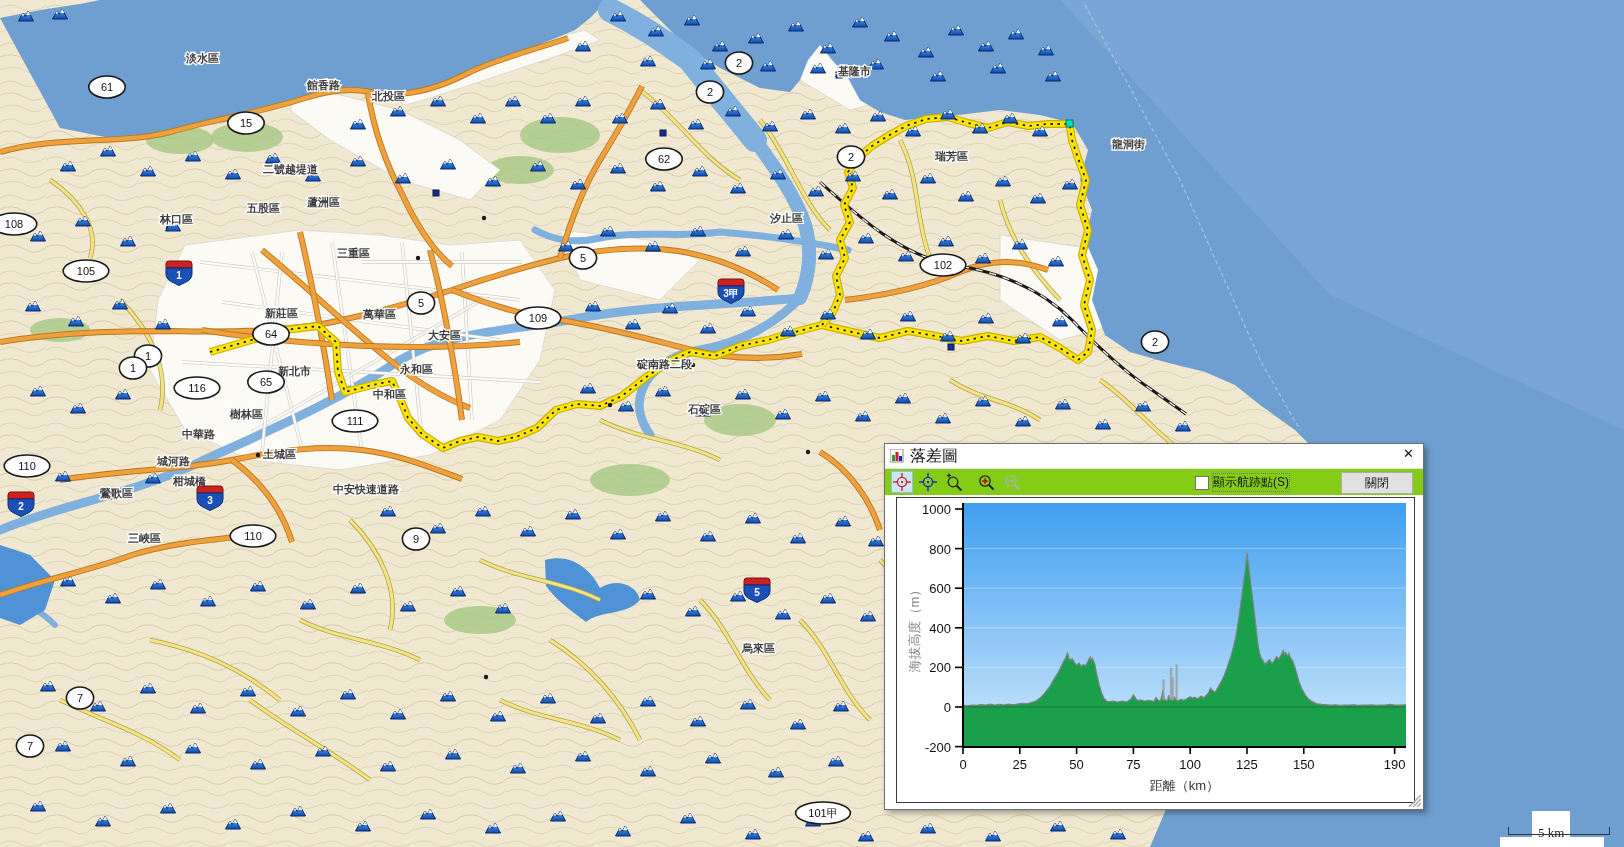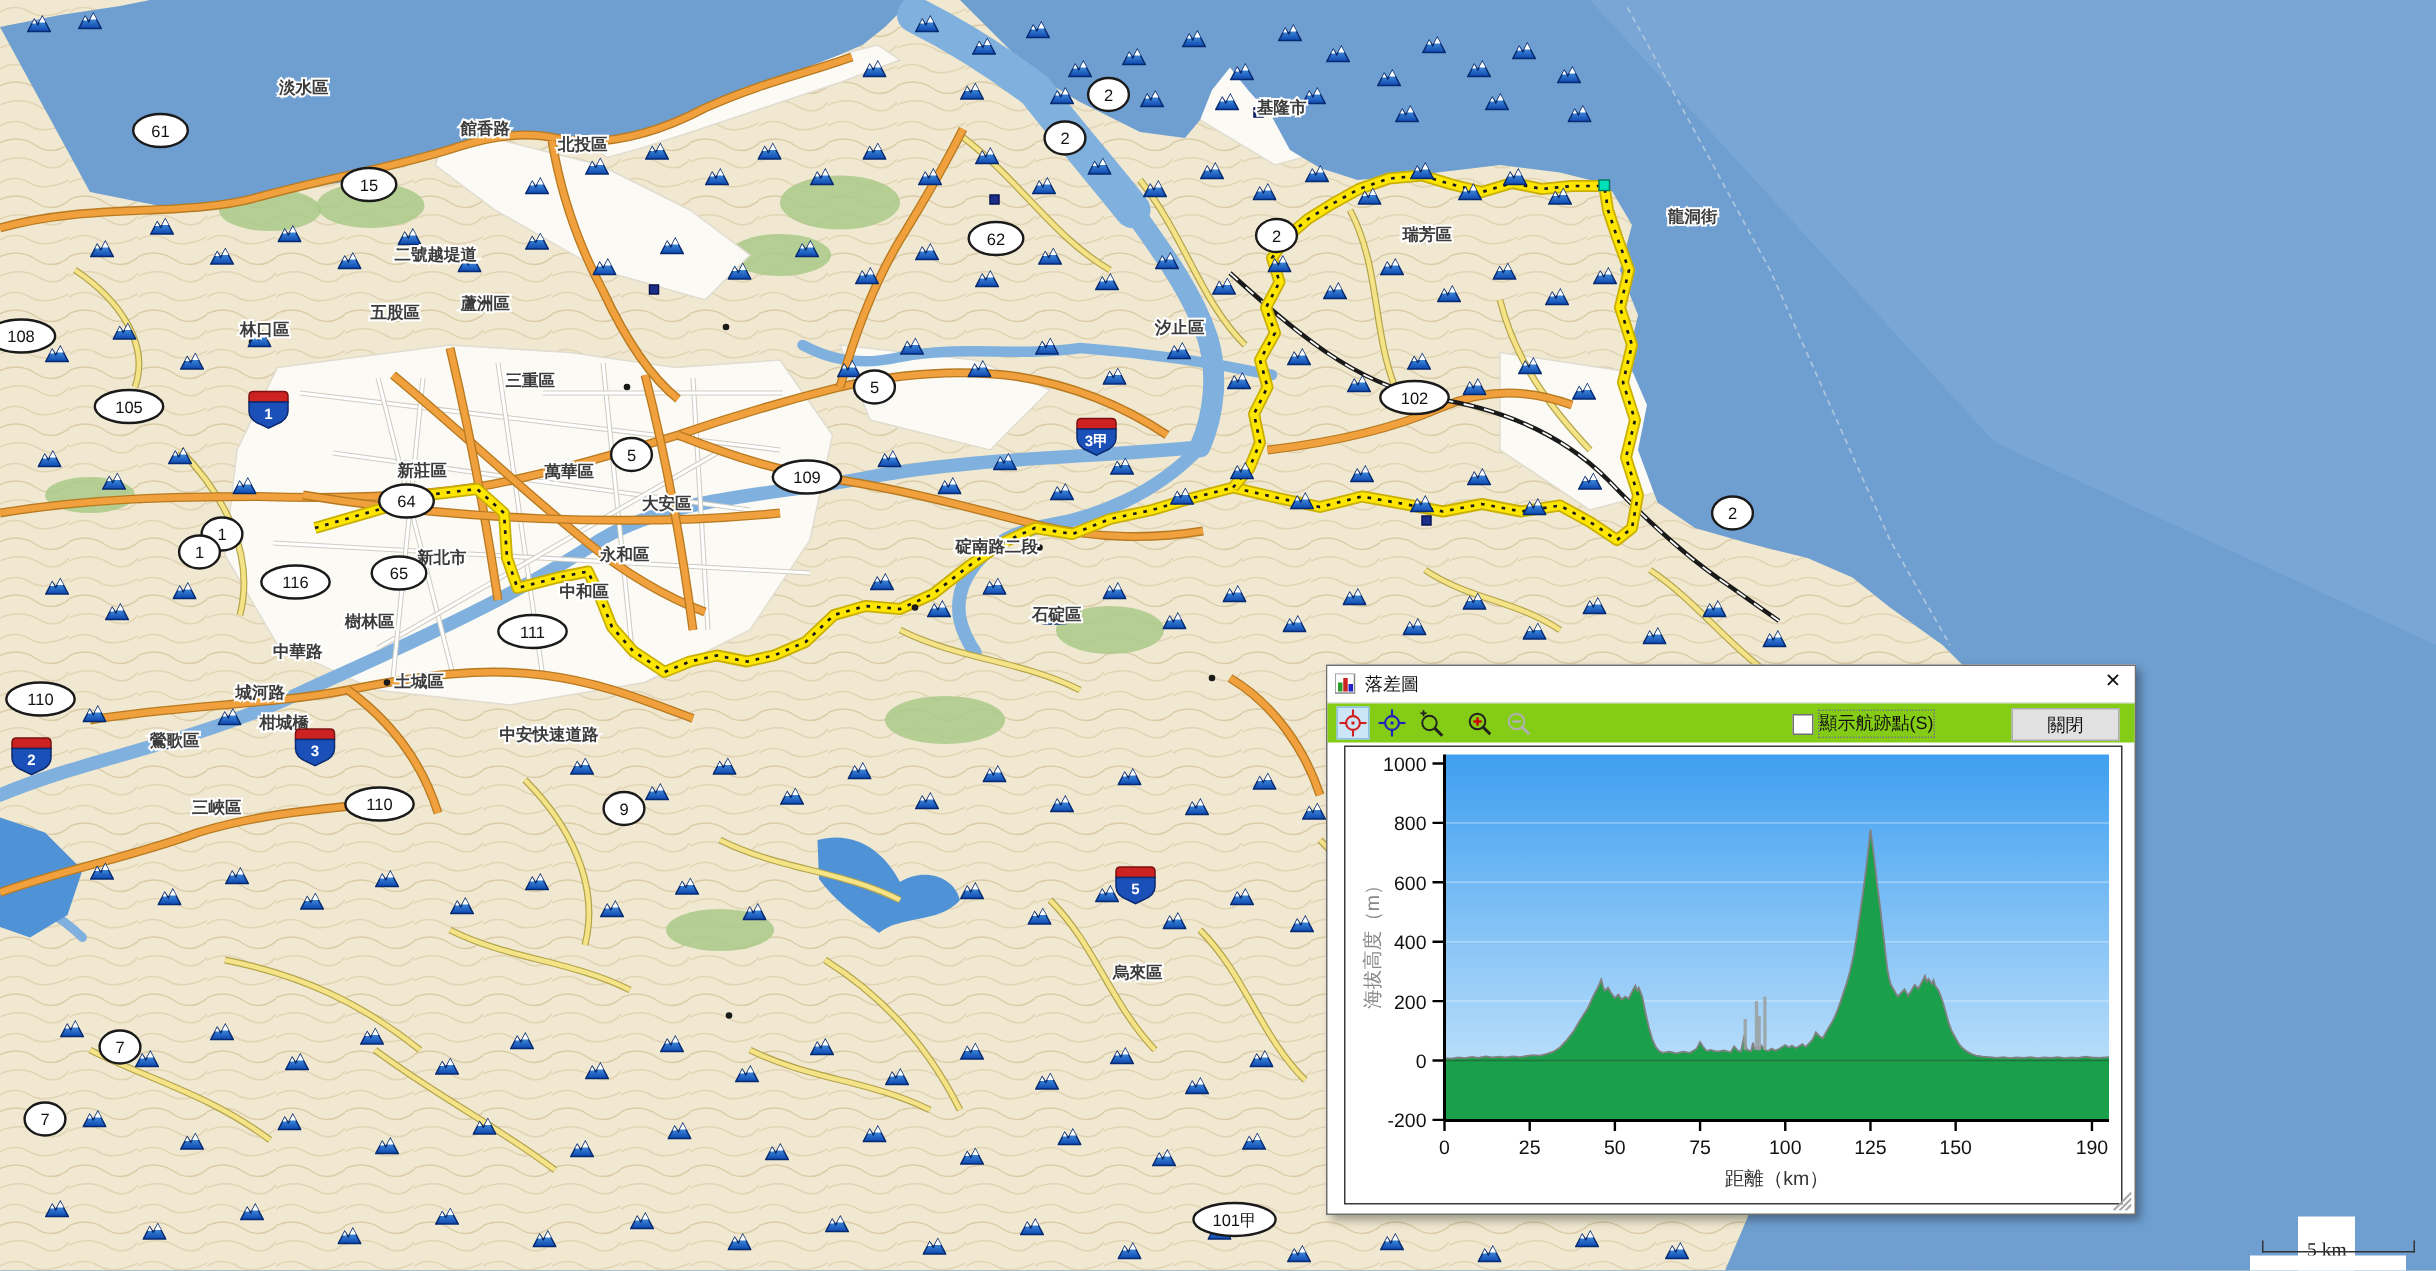--- a/index.html
+++ b/index.html
@@ -5,21 +5,21 @@
   html,body{margin:0;padding:0;width:1624px;height:847px;overflow:hidden;
     font-family:"Liberation Sans",sans-serif;background:#6f9fd0;}
   #stage{position:relative;width:1624px;height:741px;}
   #map-svg{position:absolute;left:0;top:0;}
   .map-label{font-size:11px;fill:#3c3c3c;paint-order:stroke;stroke:#ffffff;stroke-width:2.6px;
     font-weight:bold;}
   
   #dlg{position:absolute;left:884px;top:443px;width:540px;height:367px;background:#fff;
     border:1px solid #6f6f6f;box-shadow:3px 3px 6px rgba(0,0,0,.35);box-sizing:border-box;}
   #dlg-title{position:relative;height:24px;background:#fff;display:flex;align-items:center;}
-  #dlg-title .ttl{font-size:12px;color:#111;margin-left:6px;text-align:center;}
+  #dlg-title .ttl{font-size:16px;color:#111;margin-left:6px;text-align:center;}
   #dlg-close{position:absolute;right:9px;top:3px;font-size:13px;color:#111;cursor:pointer;line-height:14px;}
   #dlg-toolbar{position:relative;height:26px;background:#84cc16;border-top:1px solid #e3e3e3;}
   .tbtn{position:absolute;top:2px;width:22px;height:22px;display:flex;align-items:center;justify-content:center;}
   .tbtn.sel{background:#cde6f7;border:1px solid #8ec1e8;box-sizing:border-box;}
   #chk-wrap{position:absolute;left:310px;top:5px;display:flex;align-items:center;}
   #chk-box{width:12px;height:12px;border:1px solid #707070;background:#fff;display:inline-block;}
   #chk-label{font-size:12px;color:#111;margin-left:4px;outline:1px dotted #777;}
   #close-btn{position:absolute;left:456px;top:3px;width:70px;height:20px;background:#e1e1e1;
     border:1px solid #adadad;font-size:12px;color:#111;display:flex;align-items:center;justify-content:center;text-align:center;}
   #chart-panel{position:absolute;left:11px;top:53px;width:519px;height:306px;background:#fff;

